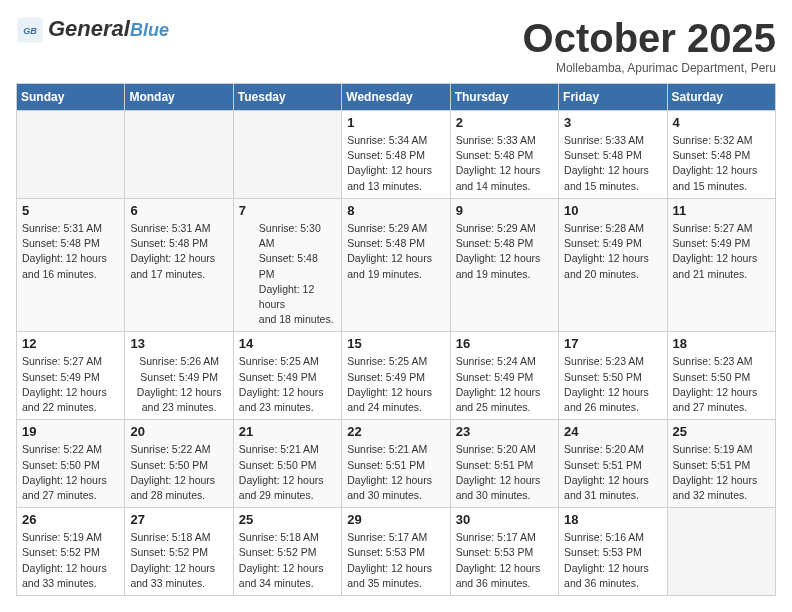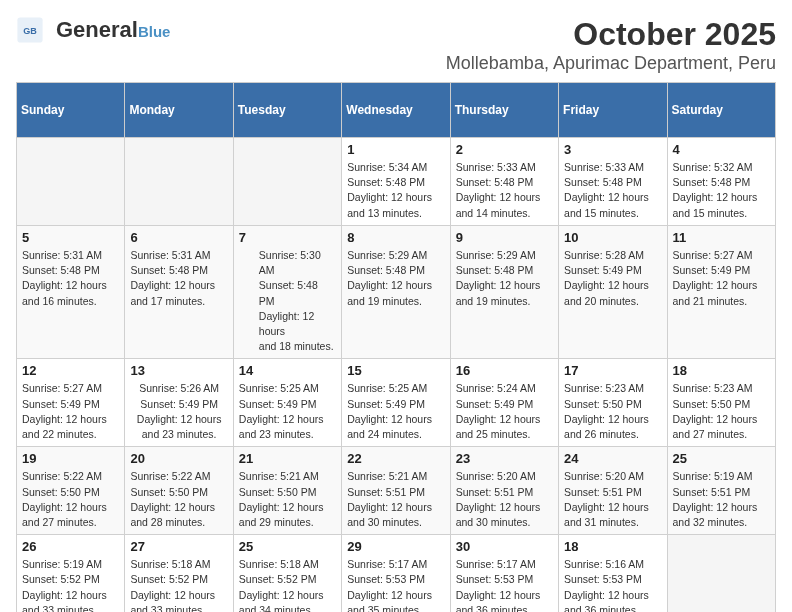--- a/index.html
+++ b/index.html
@@ -11,58 +11,59 @@
       padding: 16px;
     }
     .header-area {
       display: flex;
       align-items: flex-start;
       justify-content: space-between;
       margin-bottom: 8px;
     }
     .logo {
       display: flex;
-      align-items: center;
-      gap: 12px;
+      align-items: flex-start;
+      gap: 4px;
+      font-style: italic;
     }
     .logo-text-general {
       font-size: 22px;
       font-weight: bold;
       color: #333;
     }
     .logo-text-blue {
-      font-size: 15px;
+      font-size: 18px;
       font-weight: bold;
       color: #4a90c4;
     }
     .logo-icon {
       width: 28px;
       height: 28px;
     }
     .title-area {
       text-align: right;
     }
     .month-title {
-      font-size: 32px;
+      font-size: 40px;
       font-weight: bold;
       color: #333;
     }
     .location-title {
-      font-size: 18px;
+      font-size: 12px;
       color: #555;
     }
     .calendar {
       width: 100%;
       border-collapse: collapse;
       font-size: 11px;
     }
     .calendar thead tr th {
       background-color: #3a6ea8;
       color: #fff;
-      padding: 20px 4px;
+      padding: 6px 4px;
       text-align: left;
       border: 1px solid #ccc;
       font-size: 12px;
     }
     .calendar tbody tr td {
       border: 1px solid #d0d0d0;
       vertical-align: top;
       padding: 4px 5px;
       width: calc(100% / 7);
       min-height: 80px;

